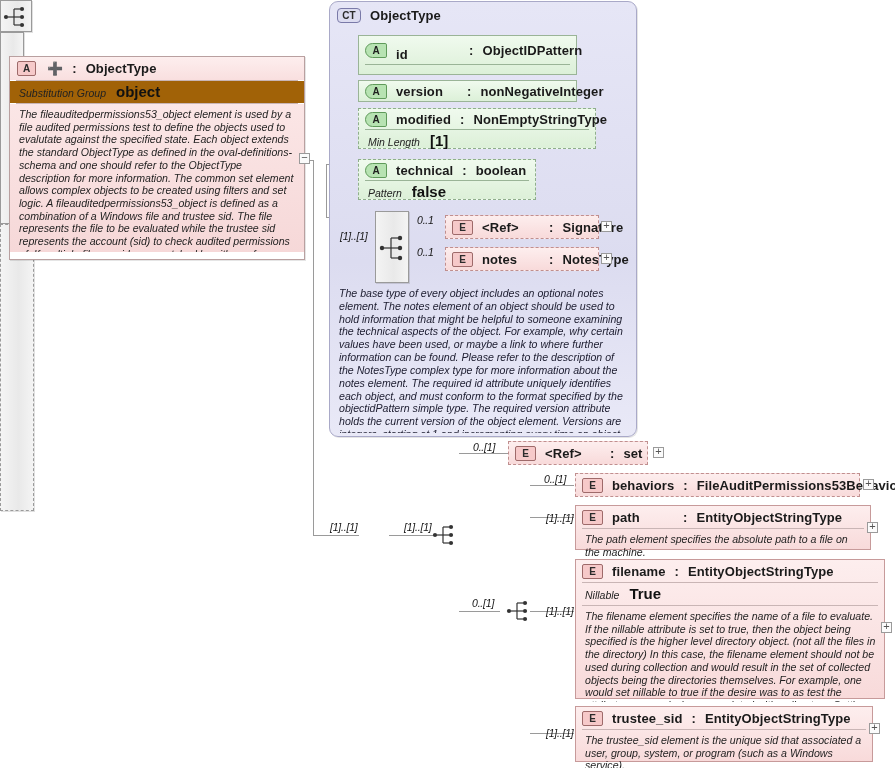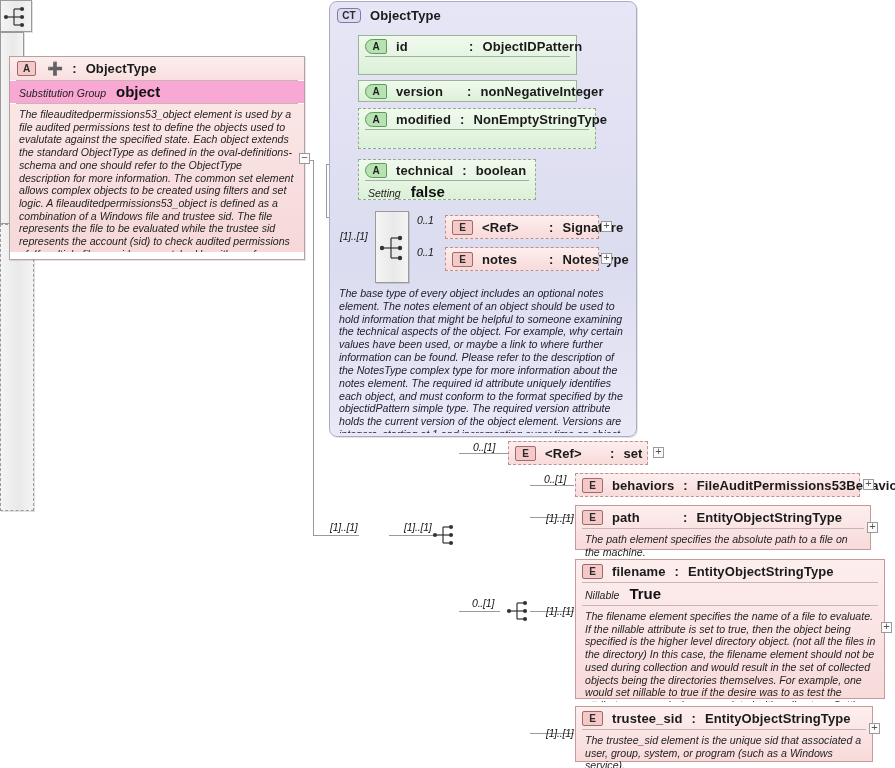--- a/index.html
+++ b/index.html
@@ -70,21 +70,21 @@
   }
   .ct-doc {
     font-size: 10.6px; font-style: italic; line-height: 1.21; color: #1b1b2e;
     padding: 0 9px;
   }
 
   
   .root-box { border: 1px solid #b9a0a0; background:#ffffff;
               box-shadow: 1px 1px 0 rgba(0,0,0,.10); }
   .root-hdr { background: linear-gradient(180deg,#fdeeee 0%,#f9dfdf 100%); }
-  .root-sub { background: #f9a8d4; }
+  .root-sub { background: #a16207; }
   .root-doc { background: linear-gradient(180deg,#fbe6e6 0%,#f6d8d8 100%); }
 
   
   .mg-shell {
     border: 1px solid #9a9a9a; background: linear-gradient(90deg,#f4f4f4,#e9e9e9 55%,#f4f4f4);
     box-shadow: 1px 1px 0 rgba(0,0,0,.12);
   }
   .mg-shell.dash { border: 1px dashed #9a9a9a; }
   .mg-ico { position: absolute; }
 
@@ -155,31 +155,31 @@
       <span class="v">object</span>
     </div>
     <div class="sep"></div>
     <div class="doc root-doc" style="height:148px; overflow:hidden;">The fileauditedpermissions53_object element is used by a file audited permissions test to define the objects used to evalutate against the specified state. Each object extends the standard ObjectType as defined in the oval-definitions-schema and one should refer to the ObjectType description for more information. The common set element allows complex objects to be created using filters and set logic.
 A fileauditedpermissions53_object is defined as a combination of a Windows file and trustee sid. The file represents the file to be evaluated while the trustee sid represents the account (sid) to check audited permissions of. If multiple files or sids are matched by either reference, then each possible combination of file and sid is a matching file audited permissions object. In addition, a number of behaviors may be provided that help guide the collection of objects. Please refer to the FileAuditPermissions53Behaviors complex type for more information about specific behaviors.</div>
   </div>
   <div class="exp" style="left:299px; top:153px;">
     <i>−</i>
   </div>
 
-  <div class="box ct-box" style="left:329px; top:1px; width:308px; height:436px;border-radius:8px;">
+  <div class="box ct-box" style="left:329px; top:1px; width:308px; height:436px;">
 
     <div class="hdr" style="padding-top:6px;">
       <span class="chip chip-ct">CT</span>
       <span class="nm">ObjectType</span>
     </div>
 
     <div class="box at-solid" style="left:28px; top:33px; width:219px; height:40px;">
       <div class="hdr" style="padding:3px 8px 2px 6px;">
         <span class="chip chip-a">A</span>
-        <span class="nm" style="min-width:64px;">id</span>
+        <span class="nm" style="min-width:64px;margin-top:8px;">id</span>
         <span class="ty">:</span>
         <span class="ty">ObjectIDPattern</span>
       </div>
       <div class="sep-g"></div>
     </div>
 
     <div class="box at-solid" style="left:28px; top:78px; width:219px; height:22px;">
       <div class="hdr" style="padding:3px 8px 2px 6px;">
         <span class="chip chip-a">A</span>
         <span class="nm" style="min-width:62px;">version</span>
@@ -189,32 +189,36 @@
     </div>
 
     <div class="box at-dash" style="left:28px; top:106px; width:238px; height:41px;">
       <div class="hdr" style="padding:3px 8px 2px 6px;">
         <span class="chip chip-a">A</span>
         <span class="nm">modified</span>
         <span class="ty">:</span>
         <span class="ty">NonEmptyStringType</span>
       </div>
       <div class="sep-g"></div>
+      <div class="facet">
+        <span class="k">Min Length</span>
+        <span class="v">[1]</span>
+      </div>
     </div>
 
     <div class="box at-dash" style="left:28px; top:157px; width:178px; height:41px;">
       <div class="hdr" style="padding:3px 8px 2px 6px;">
         <span class="chip chip-a">A</span>
         <span class="nm">technical</span>
         <span class="ty">:</span>
         <span class="ty">boolean</span>
       </div>
       <div class="sep-g"></div>
       <div class="facet">
-        <span class="k">Setting</span>
+        <span class="k">Pattern</span>
         <span class="v">false</span>
       </div>
     </div>
 
     <div class="mg-shell" style="position:absolute; left:45px; top:209px; width:34px; height:72px;">
       <svg class="mg-ico" width="34" height="72" viewBox="0 0 34 72">
         <circle cx="6" cy="36" r="2.2" fill="#333"></circle>
         <line x1="8" y1="36" x2="15" y2="36" stroke="#333" stroke-width="1.2"></line>
         <line x1="15" y1="26" x2="15" y2="46" stroke="#333" stroke-width="1.2"></line>
         <line x1="15" y1="26" x2="22" y2="26" stroke="#333" stroke-width="1.2"></line>

